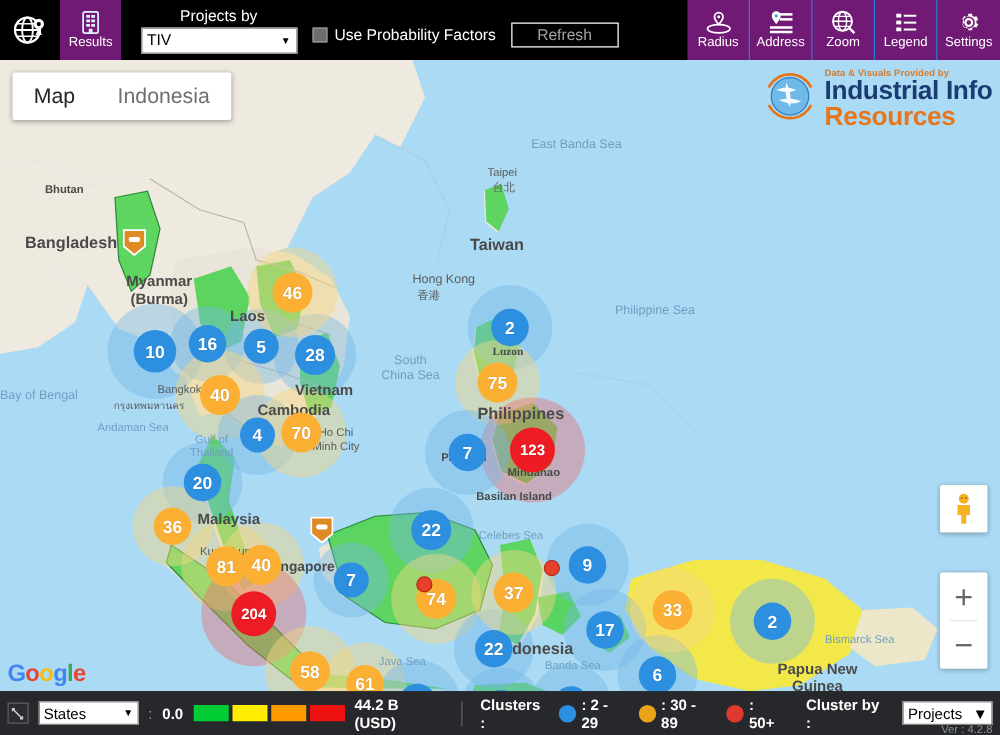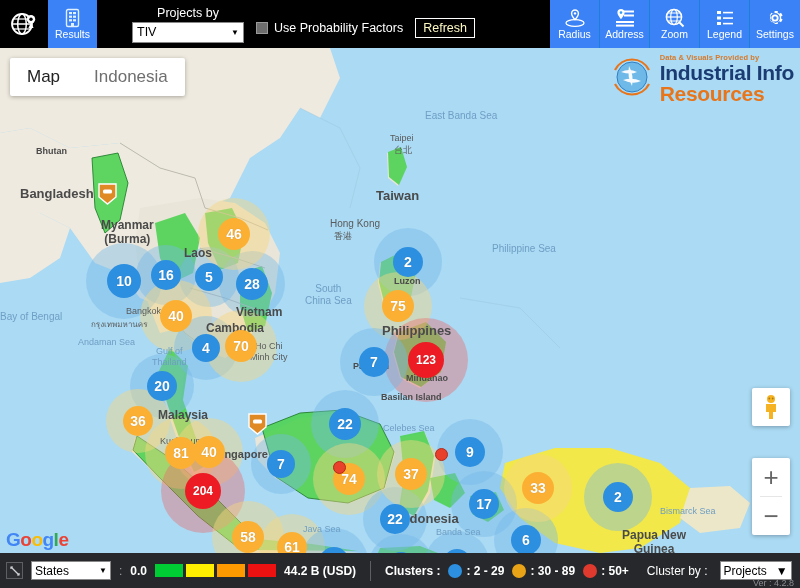--- a/index.html
+++ b/index.html
@@ -13,54 +13,54 @@
   
   #toolbar {
     position: absolute; top: 0; left: 0; width: 800px; height: 48px;
     background: #000; display: flex; align-items: stretch; z-index: 50;
   }
   .tb-globe {
     width: 48px; display: flex; align-items: center; justify-content: center;
     background: #000;
   }
   .tb-btn {
-    background: #3b82f6; color: #fff; width: 48px;
+    background: #701a75; color: #fff; width: 48px;
     display: flex; flex-direction: column; align-items: center;
     justify-content: center; gap: 1px; cursor: pointer;
     border-right: 1px solid #1a80d8;
   }
   .tb-btn .ico { height: 20px; display:flex; align-items:center; }
   .tb-btn .lbl { font-size: 10.5px; line-height: 11px; color: #fff; }
 
   #results-btn { width: 49px; border-right: none; }
 
   .tb-center {
     flex: 1; background: #000; display: flex; align-items: center;
     justify-content: center; gap: 12px; position: relative;
   }
   .proj-group {
     display: flex; flex-direction: column; align-items: center;
     margin-left: -40px;
   }
   .proj-label { color: #fff; font-size: 12.5px; line-height: 15px; margin-bottom: 1px; }
   .proj-select {
-    width: 112px; height: 21px; background: #fff; border: 1px solid #888;
+    width: 125px; height: 21px; background: #fff; border: 1px solid #888;
     font-size: 12.5px; padding: 0 4px; display: flex; align-items: center;
     justify-content: space-between; color: #000; cursor: pointer;
   }
   .proj-select .caret { font-size: 8px; }
   .chk-group { display: flex; align-items: center; gap: 6px; margin-top: 8px; }
   .chk-box {
     width: 12px; height: 12px; background: #6e6e6e; border: 1px solid #9a9a9a;
     cursor: pointer;
   }
   .chk-label { color: #fff; font-size: 12.5px; }
   .refresh-btn {
-    margin-top: 8px; background: #000; color: #fef9c3; border: 1px solid #fff;
-    font-size: 12.5px; padding: 2px 7px; cursor: pointer;
+    margin-top: 8px; background: #000; color: #a3a3a3; border: 1px solid #fff;
+    font-size: 12.5px; padding: 2px 20px; cursor: pointer;
     font-family: "Liberation Sans", sans-serif;
   }
   .tb-right { display: flex; background: #2f9bf5; }
   .tb-right .tb-btn { width: 50px; }
   .tb-right .tb-btn:last-child { border-right: none; }
 
   
   #map {
     position: absolute; top: 48px; left: 0; width: 800px; height: 505px;
     overflow: hidden; background: #a9d4ef;
@@ -534,21 +534,21 @@
 Thailand</div>
         <div class="mlabel lbl-sea" style="left: 383px; top: 375px; font-size: 9px; line-height: 11px; text-align: center; white-space: pre;">Celebes Sea</div>
         <div class="mlabel lbl-sea" style="left: 303px; top: 476px; font-size: 9px; line-height: 11px; text-align: center; white-space: pre;">Java Sea</div>
         <div class="mlabel lbl-sea" style="left: 436px; top: 479px; font-size: 9px; line-height: 11px; text-align: center; white-space: pre;">Banda Sea</div>
         <div class="mlabel lbl-sea" style="left: 660px; top: 458px; font-size: 9px; line-height: 11px; text-align: center; white-space: pre;">Bismarck Sea</div>
         <div class="mlabel lbl-country" style="left: 381px; top: 344px; font-size: 9px; line-height: 11px; text-align: center; white-space: pre;">Basilan Island</div>
         <div class="mlabel lbl-country" style="left: 398px; top: 463px; font-size: 13px; line-height: 15px; text-align: center; white-space: pre;">Indonesia</div>
         <div class="mlabel lbl-city" style="left: 250px; top: 293px; font-size: 9px; line-height: 11px; text-align: center; white-space: pre;">Ho Chi
 Minh City</div>
         <div class="mlabel lbl-country" style="left: 214px; top: 400px; font-size: 11px; line-height: 13px; text-align: center; white-space: pre;">Singapore</div>
-        <div class="mlabel lbl-country" style="left: 394px; top: 228px; font-size: 9px; line-height: 11px; text-align: right; white-space: pre;">Luzon</div>
+        <div class="mlabel lbl-country" style="left: 394px; top: 228px; font-size: 9px; line-height: 11px; text-align: right; white-space: pre; font-family: Liberation Serif, serif;">Luzon</div>
         <div class="mlabel lbl-country" style="left: 353px; top: 313px; font-size: 9px; line-height: 11px; text-align: center; white-space: pre;">Palawan</div>
         <div class="mlabel lbl-country" style="left: 406px; top: 325px; font-size: 9px; line-height: 11px; text-align: center; white-space: pre;">Mindanao</div>
       </div>
     <div id="pin-layer">
         <div class="pin" style="left: 98px; top: 135px;"><svg width="19" height="22" viewBox="0 0 19 22">
             <path d="M1 1 h17 v13 l-8.5 7 L1 14 z" fill="#e08a26" stroke="#fff" stroke-width="1.4"></path>
             <rect x="5" y="6.5" width="9" height="4" rx="1.6" fill="#fff"></rect>
           </svg></div>
         <div class="pin" style="left: 248px; top: 365px;"><svg width="19" height="22" viewBox="0 0 19 22">
             <path d="M1 1 h17 v13 l-8.5 7 L1 14 z" fill="#e08a26" stroke="#fff" stroke-width="1.4"></path>
@@ -646,21 +646,21 @@
     <span style="display:inline-flex;align-items:center;gap:4px;">
       <i class="cl-dot amber"></i>
       <span style="font-weight:bold;">: 30 - 89</span>
     </span>
 
     <span style="display:inline-flex;align-items:center;gap:4px;">
       <i class="cl-dot red"></i>
       <span style="font-weight:bold;">: 50+</span>
     </span>
 
-    <span style="font-weight:normal;margin-left:10px;">Cluster by :</span>
+    <span style="font-weight:bold;margin-left:10px;">Cluster by :</span>
 
     <div class="cluster-by-sel">
       <span>Projects</span>
       <span class="caret">▼</span>
     </div>
   </div>
 
   <div id="version">Ver : 4.2.8</div>
 </div>
 

